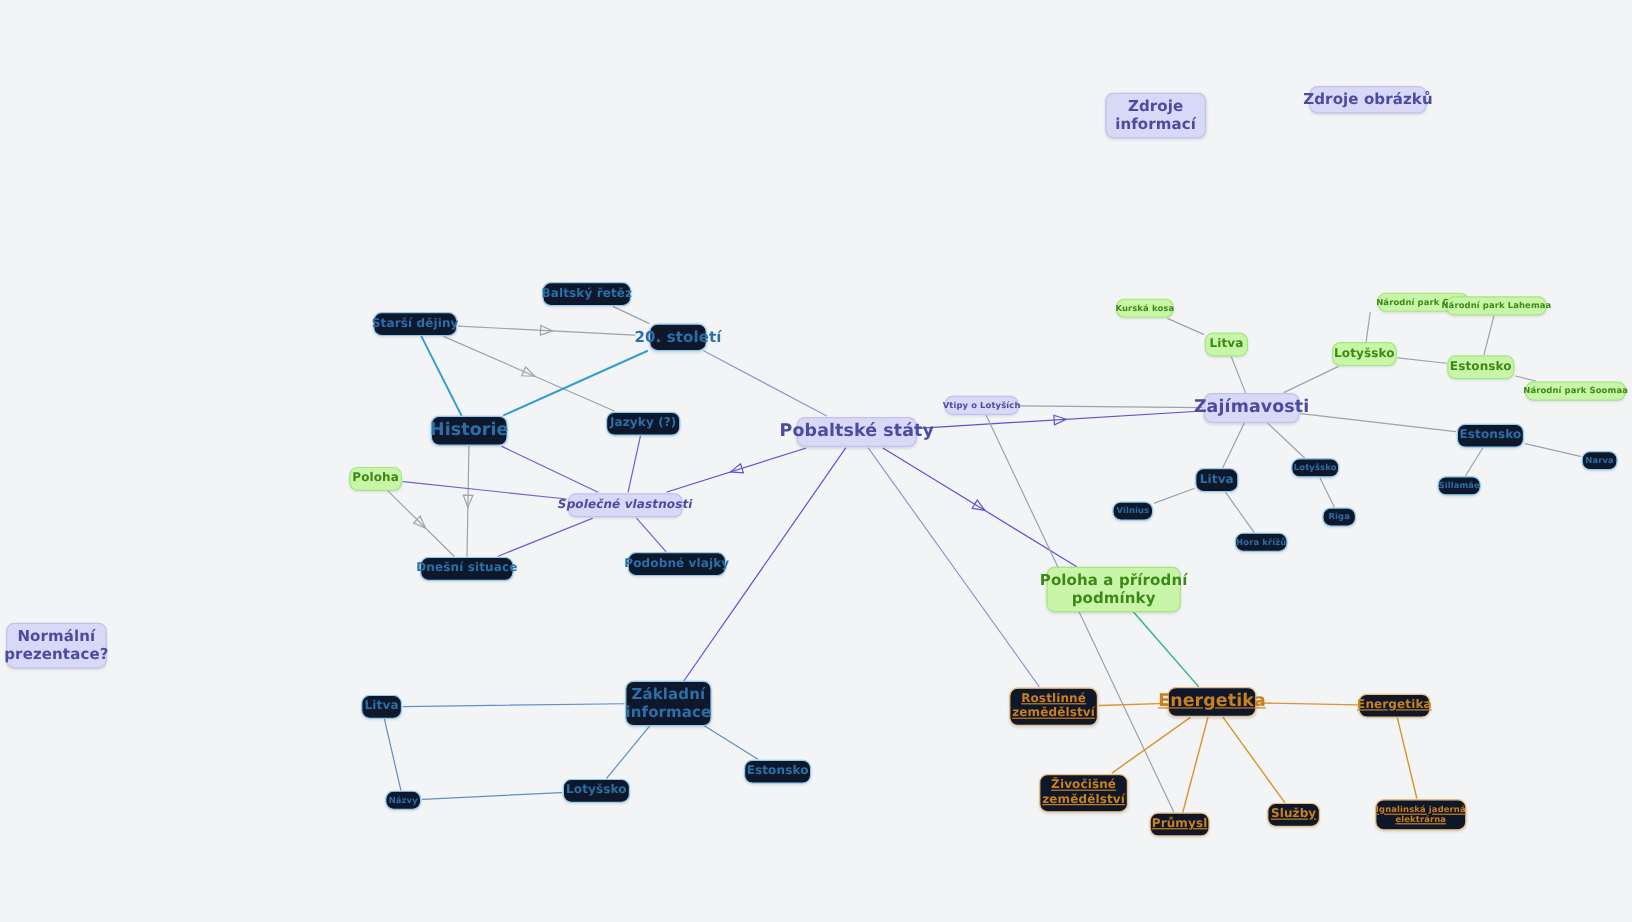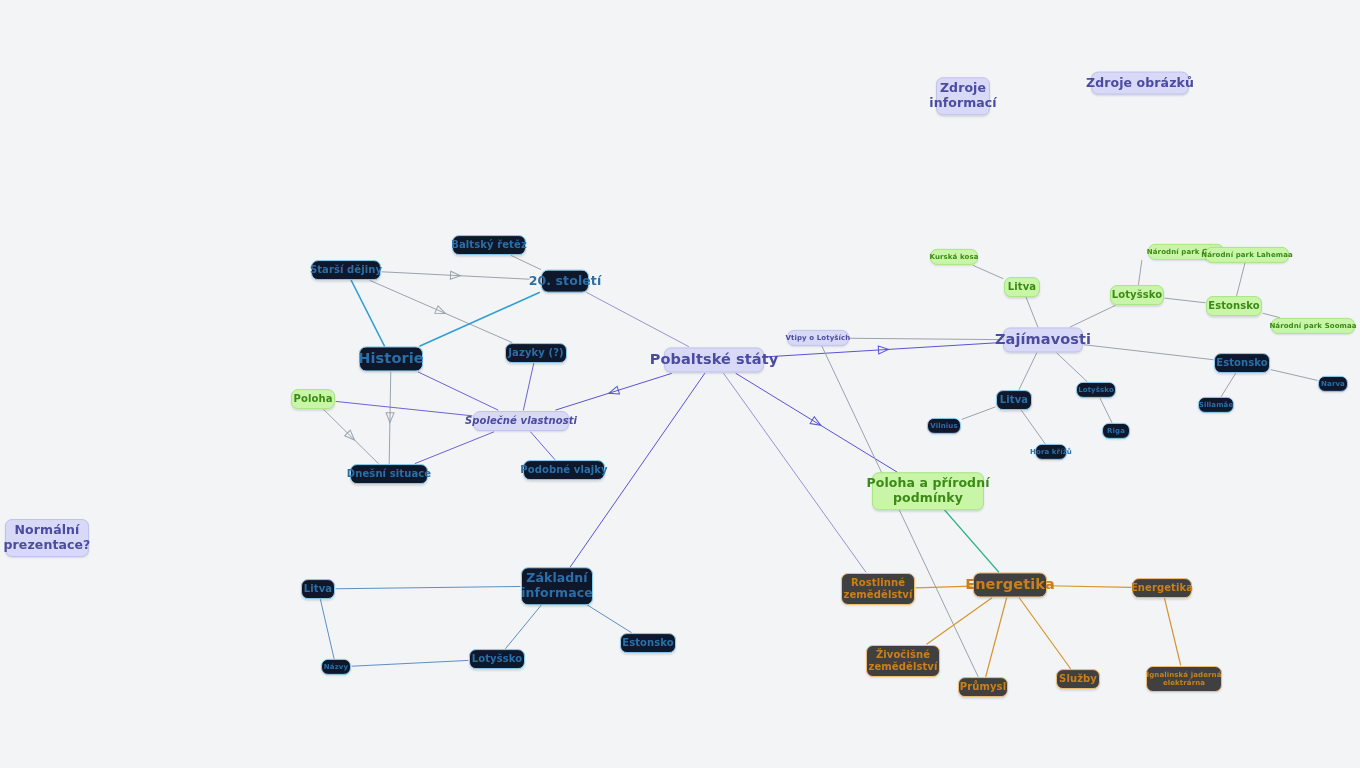--- a/index.html
+++ b/index.html
@@ -49,23 +49,24 @@
     background: #c9f5a9;
     border-color: #a6e77f;
     color: #3c8a16;
   }
   .purple {
     background: #d8d8f7;
     border-color: #c2c2ee;
     color: #4b4ba0;
   }
   .orange {
-    background: #404040;
+    background: #0f172a;
     border-color: #efbe77;
     color: #c9801c;
+    text-decoration: underline;
   }
   
   .sz-xl { font-size: 14.5px; font-weight: bold; }
   .sz-lg { font-size: 12.5px; font-weight: bold; }
   .sz-md { font-size: 10px; font-weight: bold; }
   .sz-sm { font-size: 7px; font-weight: bold; }
 </style>
 </head>
 <body>
 
@@ -214,21 +215,21 @@
         <line x1="1019.4042553191489" y1="598" x2="1070.404255319149" y2="668.5" stroke="#d89530" stroke-width="1.2" stroke-linecap="round"></line>
       </g>
       <g>
         <line x1="1048" y1="585.75" x2="1131" y2="587.3881578947369" stroke="#d89530" stroke-width="1.2" stroke-linecap="round"></line>
       </g>
       <g>
         <line x1="1164.5384615384614" y1="598.5" x2="1180.6153846153845" y2="665" stroke="#d89530" stroke-width="1.2" stroke-linecap="round"></line>
       </g>
     </svg>
   <div id="node-layer">
-      <div class="node purple sz-lg" style="left: 963px; top: 96px; width: 54px; min-height: 36px;">Zdroje
+      <div class="node purple sz-lg" style="left: 963px; top: 96px; width: 84px; min-height: 36px;">Zdroje
 informací</div>
       <div class="node purple sz-lg" style="left: 1140px; top: 83px; width: 98px; min-height: 22px;">Zdroje obrázků</div>
       <div class="node purple sz-lg" style="left: 47px; top: 538px; width: 84px; min-height: 38px;">Normální
 prezentace?</div>
       <div class="node sky sz-md" style="left: 489px; top: 245px; width: 74px; min-height: 19px;">Baltský řetěz</div>
       <div class="node sky sz-md" style="left: 346px; top: 270px; width: 70px; min-height: 19px;">Starší dějiny</div>
       <div class="node sky sz-lg" style="left: 565px; top: 281px; width: 48px; min-height: 21px;">20. století</div>
       <div class="node sky sz-xl" style="left: 391px; top: 359px; width: 64px; min-height: 24px;">Historie</div>
       <div class="node sky sz-md" style="left: 536px; top: 353px; width: 62px; min-height: 19px;">Jazyky (?)</div>
       <div class="node green sz-md" style="left: 313px; top: 399px; width: 44px; min-height: 19px;">Poloha</div>
@@ -246,21 +247,21 @@
       <div class="node purple sz-xl" style="left: 1043px; top: 340px; width: 80px; min-height: 24px;">Zajímavosti</div>
       <div class="node green sz-sm" style="left: 954px; top: 257px; width: 48px; min-height: 15px;">Kurská kosa</div>
       <div class="node green sz-md" style="left: 1022px; top: 287px; width: 36px; min-height: 19px;">Litva</div>
       <div class="node green sz-sm" style="left: 1143px; top: 252px; width: 76px; min-height: 15px; margin-left: 43px;">Národní park Gauja</div>
       <div class="node green sz-md" style="left: 1137px; top: 295px; width: 54px; min-height: 19px;">Lotyšsko</div>
       <div class="node green sz-sm" style="left: 1247px; top: 255px; width: 84px; min-height: 15px;">Národní park Lahemaa</div>
       <div class="node green sz-md" style="left: 1234px; top: 306px; width: 56px; min-height: 19px;">Estonsko</div>
       <div class="node green sz-sm" style="left: 1313px; top: 326px; width: 84px; min-height: 15px;">Národní park Soomaa</div>
       <div class="node sky sz-md" style="left: 1014px; top: 400px; width: 36px; min-height: 19px;">Litva</div>
       <div class="node sky sz-sm" style="left: 944px; top: 426px; width: 34px; min-height: 15px;">Vilnius</div>
-      <div class="node sky sz-sm" style="left: 1051px; top: 452px; width: 32px; min-height: 15px;">Hora křížů</div>
+      <div class="node sky sz-sm" style="left: 1051px; top: 452px; width: 44px; min-height: 15px;">Hora křížů</div>
       <div class="node sky sz-sm" style="left: 1096px; top: 390px; width: 40px; min-height: 15px;">Lotyšsko</div>
       <div class="node sky sz-sm" style="left: 1116px; top: 431px; width: 28px; min-height: 15px;">Riga</div>
       <div class="node sky sz-md" style="left: 1242px; top: 363px; width: 56px; min-height: 19px;">Estonsko</div>
       <div class="node sky sz-sm" style="left: 1216px; top: 405px; width: 36px; min-height: 15px;">Sillamäe</div>
       <div class="node sky sz-sm" style="left: 1333px; top: 384px; width: 30px; min-height: 15px;">Narva</div>
       <div class="node green sz-lg" style="left: 928px; top: 491px; width: 112px; min-height: 36px;">Poloha a přírodní
 podmínky</div>
       <div class="node orange sz-xl" style="left: 1010px; top: 585px; width: 74px; min-height: 24px;">Energetika</div>
       <div class="node orange sz-md" style="left: 878px; top: 589px; width: 74px; min-height: 32px;">Rostlinné
 zemědělství</div>

